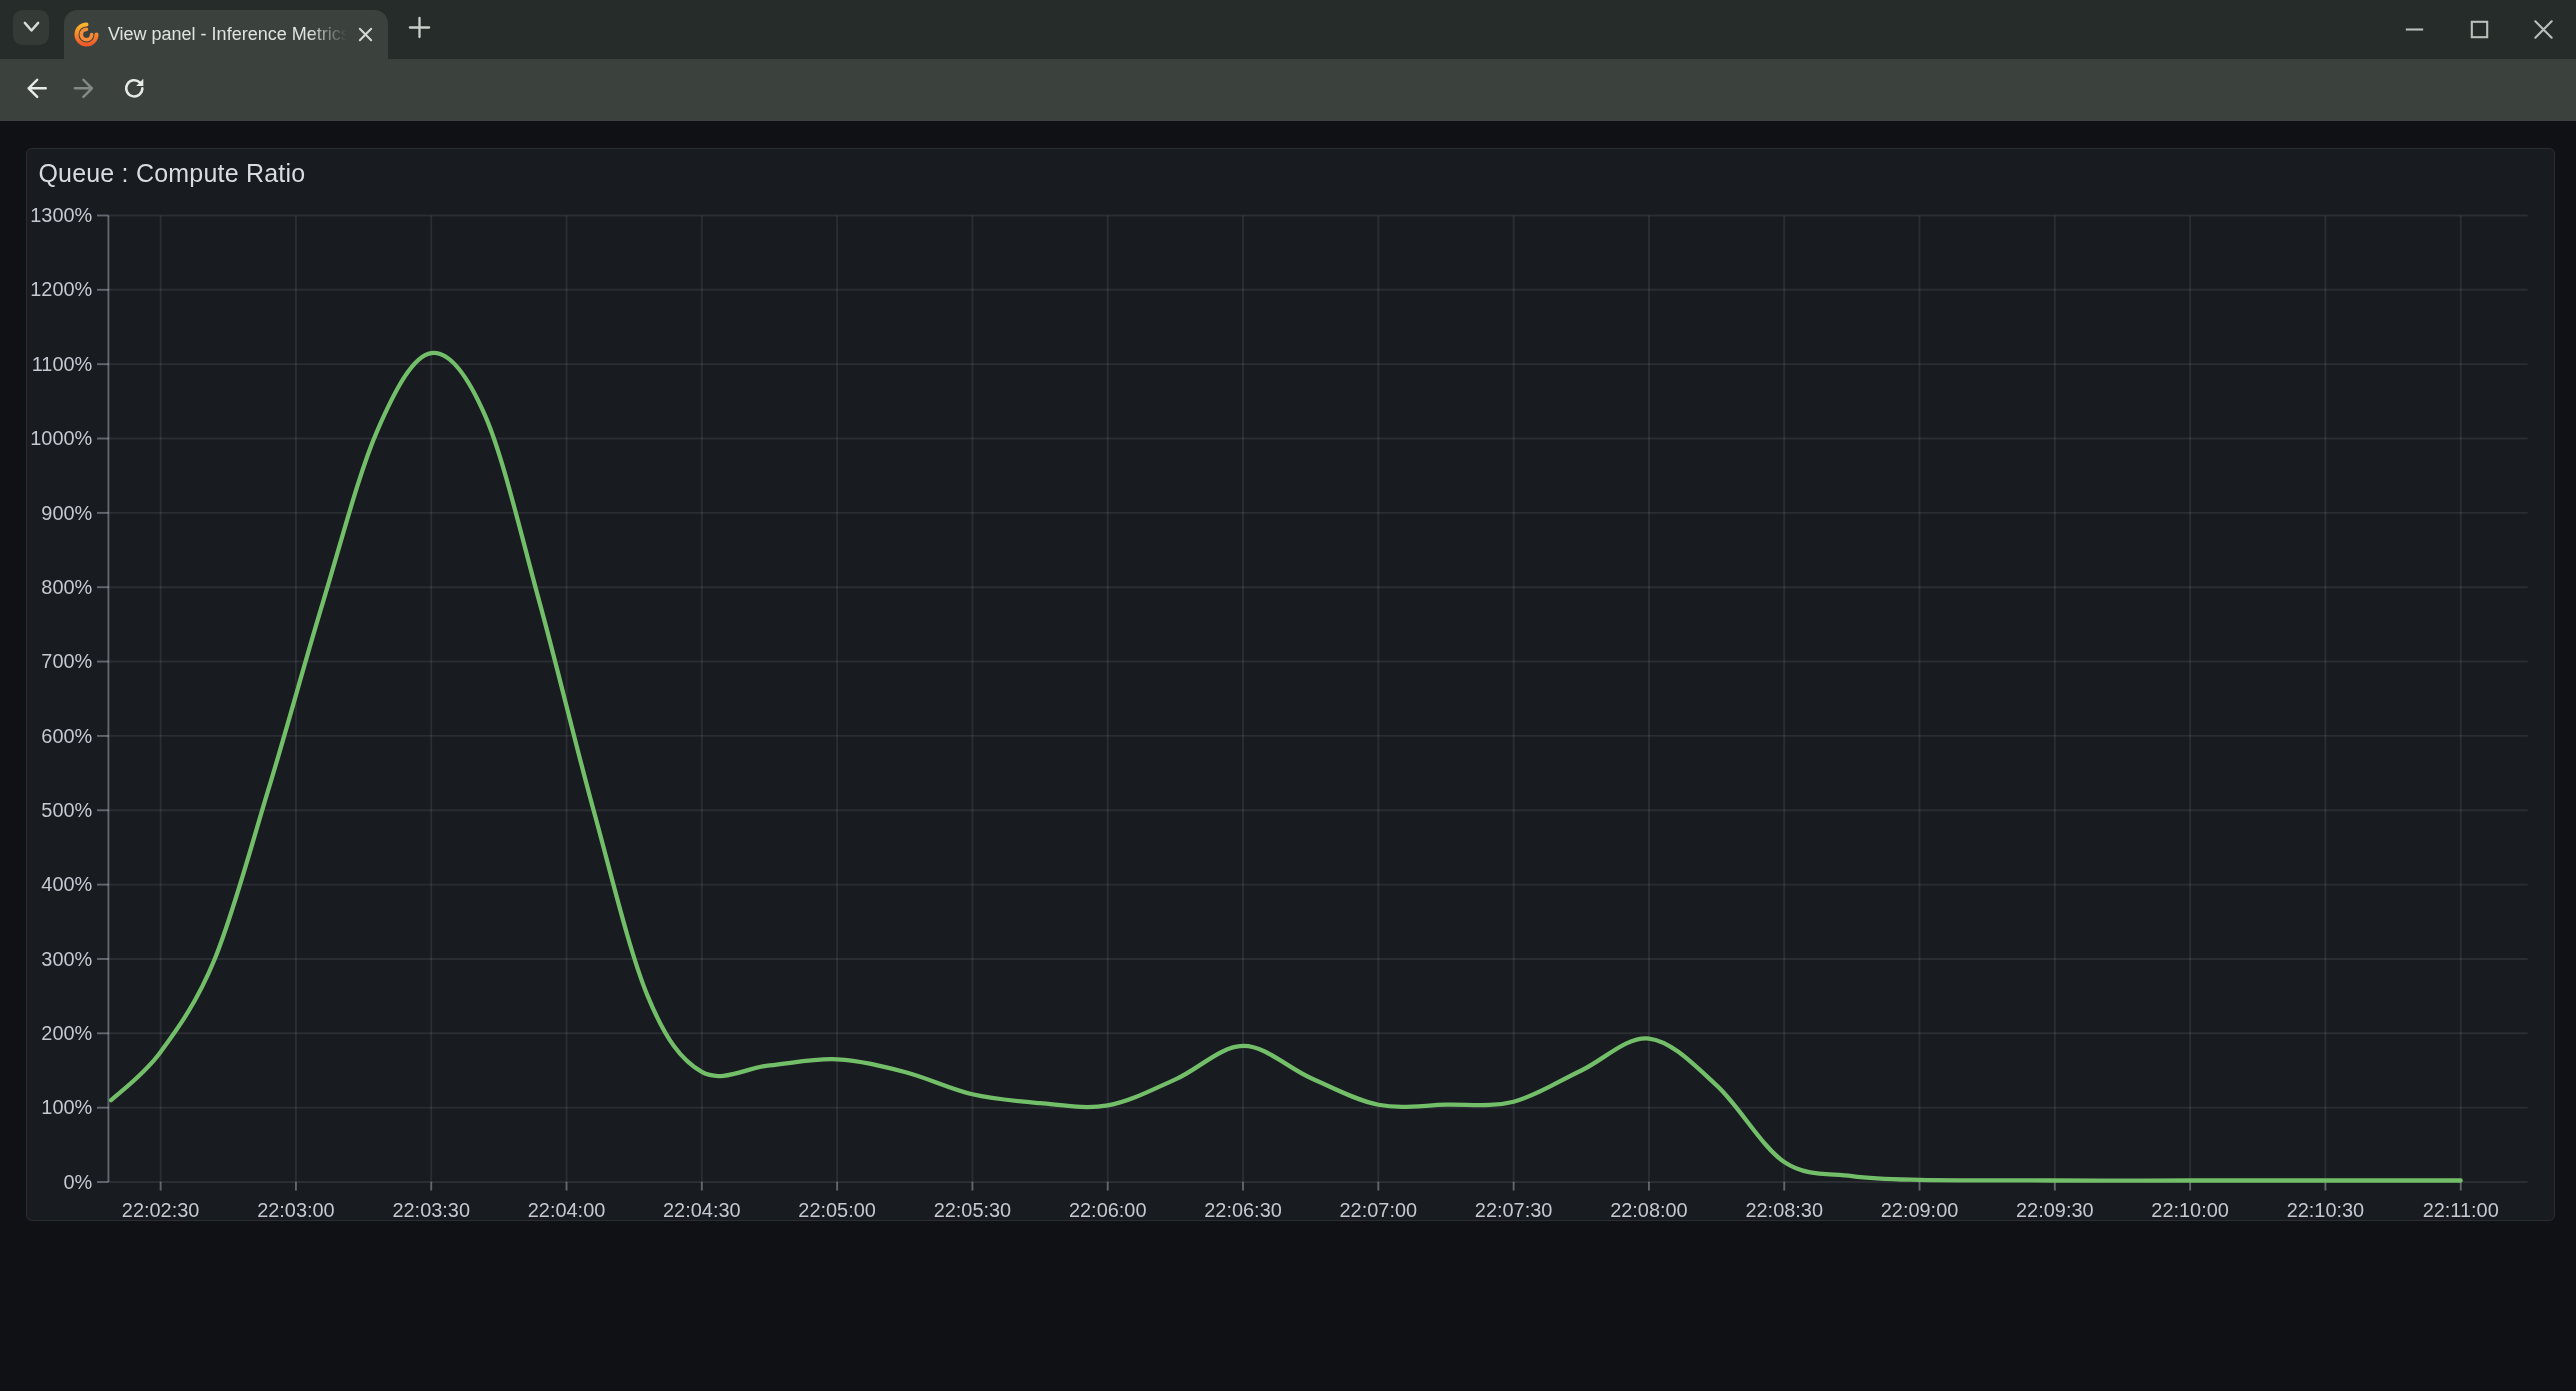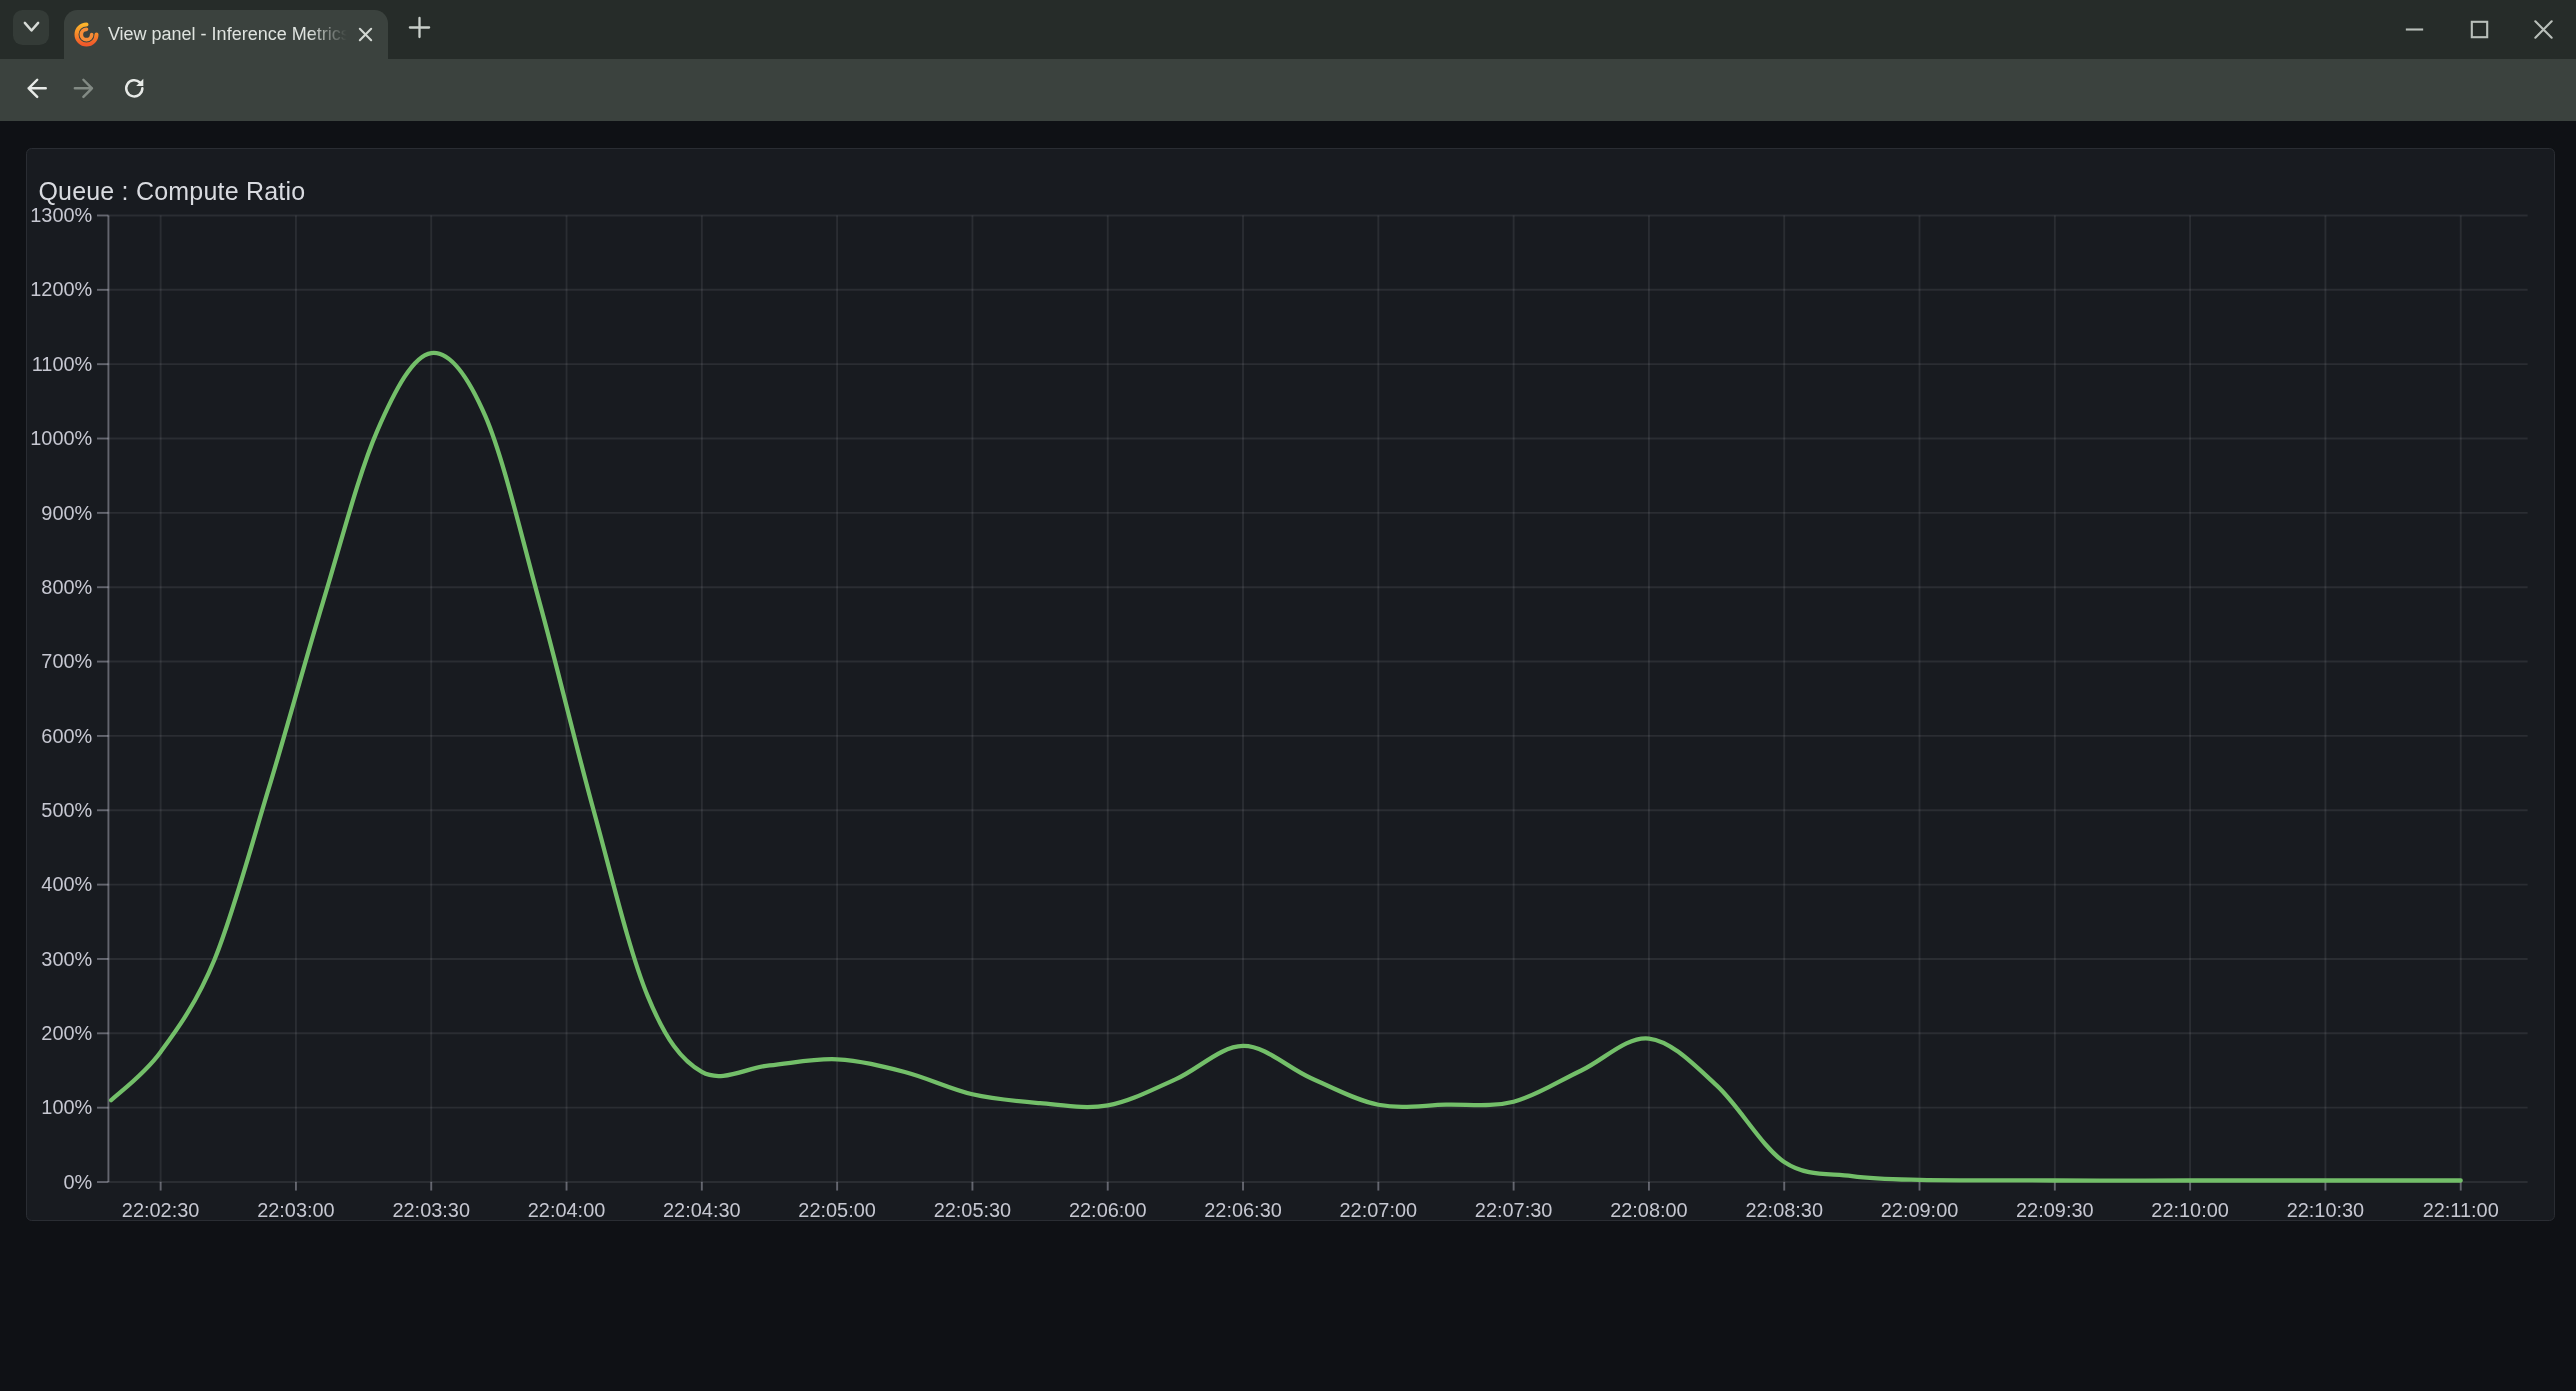--- a/index.html
+++ b/index.html
@@ -42,21 +42,21 @@
   .ext-gray-g { width:28.5px; height:28.5px; border-radius:4.7px; background:linear-gradient(#BCC0BC,#8E938E);
                 color:#fff; font-family:"Liberation Serif",serif; font-weight:bold; font-size:24px;
                 display:flex; align-items:center; justify-content:center; line-height:1; }
   .menu-dots { display:flex; flex-direction:column; gap:4.7px; align-items:center; }
   .menu-dots i { width:4.7px; height:4.7px; border-radius:50%; background:#C9CFCA; }
 
   
   .page { position:absolute; left:0; top:121px; width:2576px; height:1271px; background:#0F1115; }
   .panel { position:absolute; left:26px; top:26.6px; width:2529px; height:1073px;
            background:#181B20; border:0.9px solid #2A2D33; border-radius:5.7px; }
-  .panel-title { position:absolute; left:11.4px; top:28px; font-size:25px; font-weight:500;
+  .panel-title { position:absolute; left:11.4px; top:10px; font-size:25px; font-weight:500;
                  color:#D9DBE0; letter-spacing:0.2px; }
   #chart-svg { position:absolute; left:0; top:0; width:2527px; height:1071px; }
   #chart-svg text { font-family:"Liberation Sans",sans-serif; font-size:21px; fill:#C6C7D1; }
 </style>
 </head>
 <body>
 
 <div class="window">
 
   <div class="titlebar">

